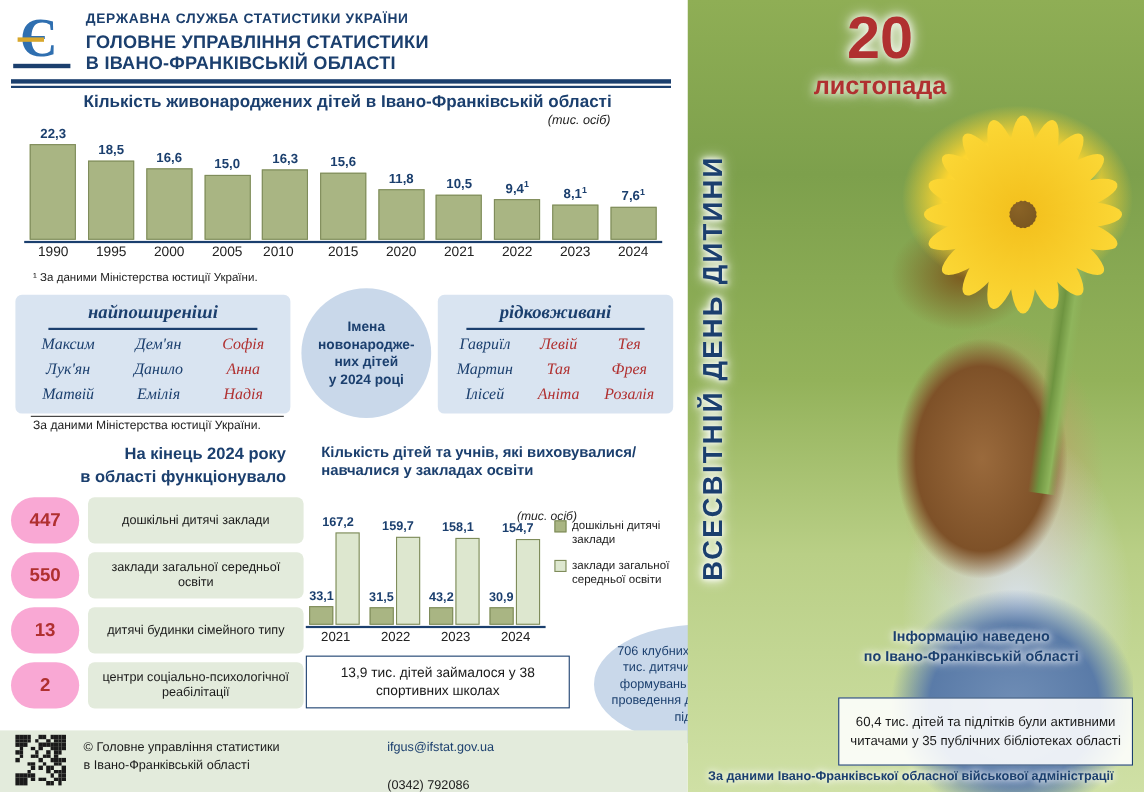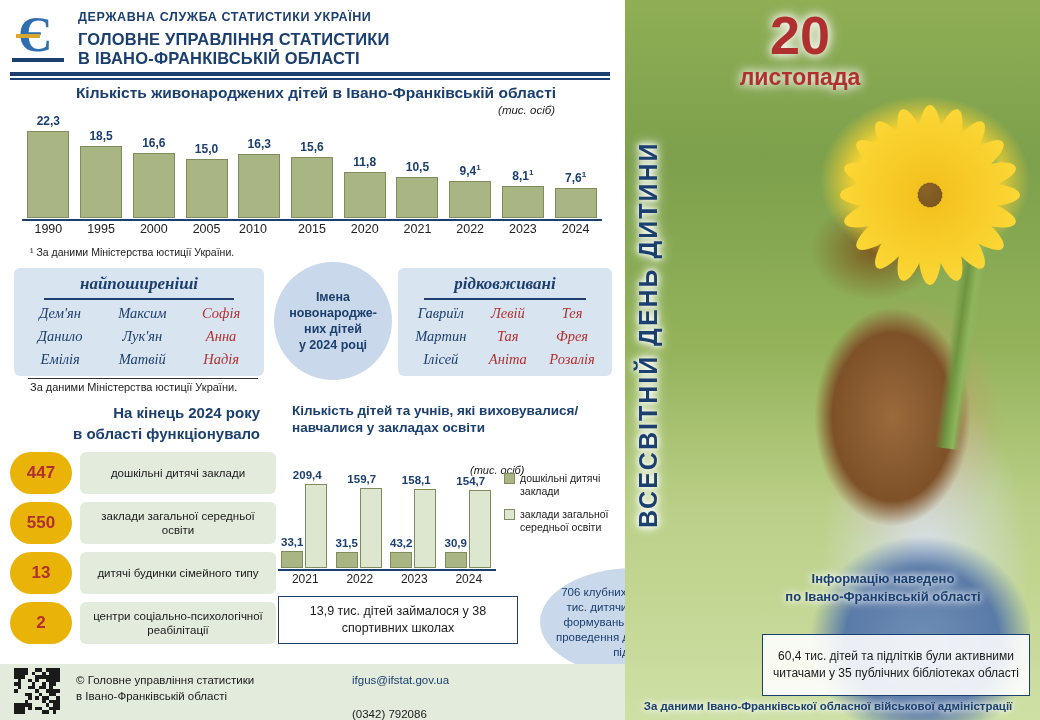--- a/index.html
+++ b/index.html
@@ -90,21 +90,21 @@
 
   
   .fac-title {
     position: absolute; left: 10px; top: 402px; width: 250px; text-align: right;
     font-size: 15px; font-weight: bold; color: #1b3f6e; line-height: 21px;
   }
   .fac { position: absolute; left: 10px; top: 452px; width: 270px; }
   .fac-row { position: relative; height: 42px; margin-bottom: 8px; }
   .fac-pill {
     position: absolute; left: 0; top: 0; width: 62px; height: 42px; border-radius: 21px;
-    background: #eab308; display: flex; align-items: center; justify-content: center;
+    background: #f9a8d4; display: flex; align-items: center; justify-content: center;
     font-size: 17px; font-weight: bold; color: #b03030;
   }
   .fac-txt {
     position: absolute; left: 70px; top: 0; width: 196px; height: 42px; border-radius: 6px;
     background: #e3ebdc; display: flex; align-items: center; justify-content: center;
     text-align: center; font-size: 11.5px; color: #1a1a1a; line-height: 14px; padding: 0 5px;
   }
 
   
   .c2-title {
@@ -307,29 +307,29 @@
         <span style="left: 473.909px;">2023</span>
         <span style="left: 526.636px;">2024</span>
       </div>
     <div class="c1-note">¹ За даними Міністерства юстиції України.</div>
 
     <div class="names">
       <div class="name-panel np-left">
         <div class="np-title">найпоширеніші</div>
         <div class="np-title-underline"></div>
         <div class="np-grid">
+          <div class="np-col np-blue" id="pop1">
+              <span>Максим</span>
+              <span>Лук'ян</span>
+              <span>Матвій</span>
+            </div>
           <div class="np-col np-blue" id="pop2">
               <span>Дем'ян</span>
               <span>Данило</span>
               <span>Емілія</span>
-            </div>
-          <div class="np-col np-blue" id="pop1">
-              <span>Максим</span>
-              <span>Лук'ян</span>
-              <span>Матвій</span>
             </div>
           <div class="np-col np-red" id="pop3">
               <span>Софія</span>
               <span>Анна</span>
               <span>Надія</span>
             </div>
         </div>
       </div>
 
       <div class="circle">
@@ -389,21 +389,21 @@
         </div>
       </div>
 
     <div class="c2-title">Кількість дітей та учнів, які виховувалися/навчалися у закладах освіти</div>
     <div class="c2-unit">(тис. осіб)</div>
     <div class="c2" id="chart2">
         <div class="grp" style="left: 1.25px;">
           <div class="b1" style="height: 16.6446px;"></div>
           <div class="b2" style="height: 84.0777px;"></div>
           <div class="lab1" style="bottom: 19.6446px;">33,1</div>
-          <div class="lab2" style="bottom: 87.0777px;">209,4</div>
+          <div class="lab2" style="bottom: 87.0777px;">167,2</div>
         </div>
         <div class="grp" style="left: 55.75px;">
           <div class="b1" style="height: 15.84px;"></div>
           <div class="b2" style="height: 80.3063px;"></div>
           <div class="lab1" style="bottom: 18.84px;">31,5</div>
           <div class="lab2" style="bottom: 83.3063px;">159,7</div>
         </div>
         <div class="grp" style="left: 110.25px;">
           <div class="b1" style="height: 15.5886px;"></div>
           <div class="b2" style="height: 79.5017px;"></div>

